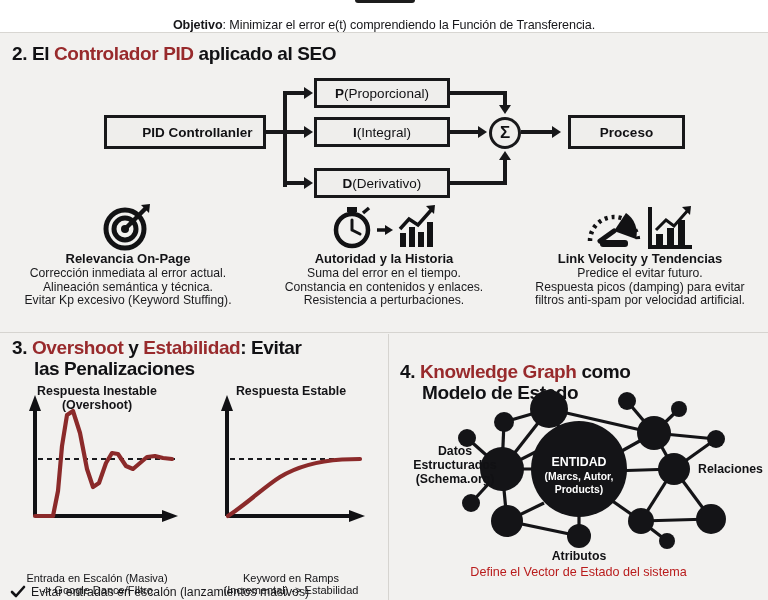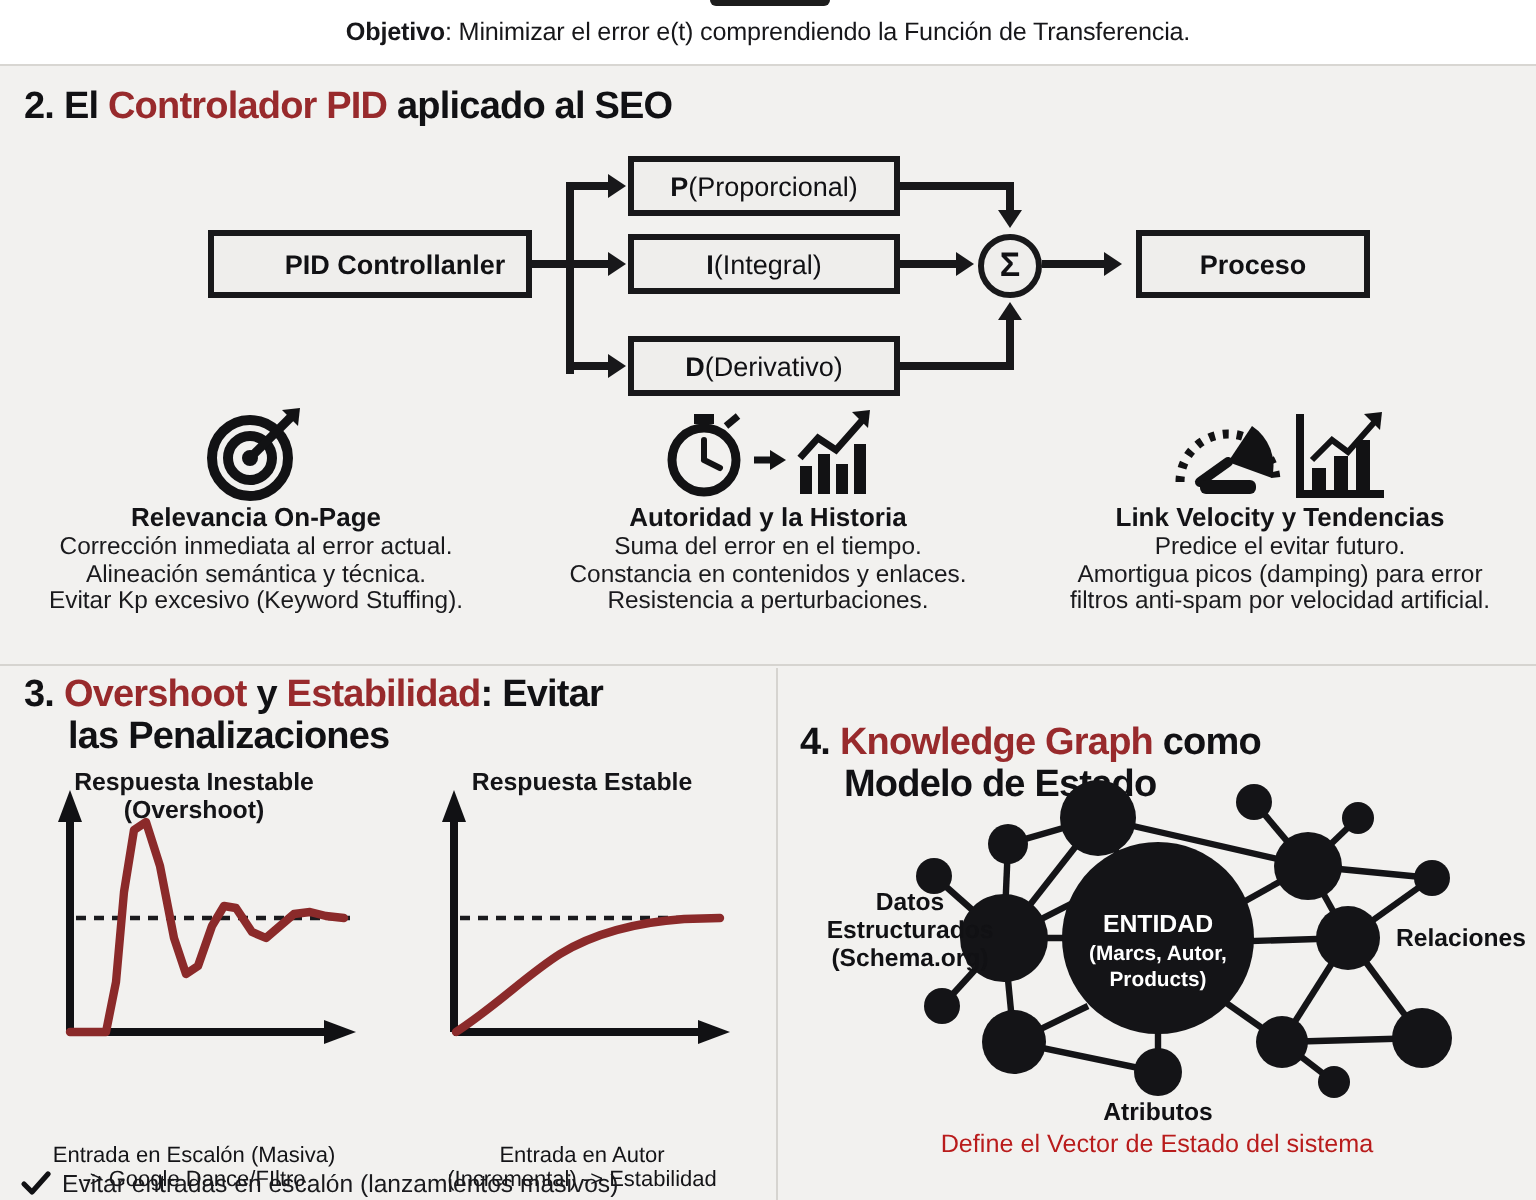--- a/index.html
+++ b/index.html
@@ -12,21 +12,21 @@
   #page {
     position: relative;
     width: 768px; height: 600px;
     background: #f2f1ef;
   }
 
   
   .top-strip {
     position: absolute; left: 0; top: 0; width: 768px; height: 32px;
     background: #ffffff;
-    display: flex; align-items: center; justify-content: center;
+    display: flex; align-items: flex-end; justify-content: center;
   }
   .top-cut {
     position: absolute; left: 355px; top: -9px; width: 60px; height: 12px;
     background: #1d1d1d; border-radius: 3px;
   }
   .objective {
     font-size: 12.6px; color: #17171a; white-space: nowrap; letter-spacing: -0.1px;
   }
   .objective b { font-weight: bold; }
   .hr-top {
@@ -233,21 +233,21 @@
             <rect x="70" y="31" width="7" height="11" fill="#121214"></rect>
             <rect x="81" y="25" width="7" height="17" fill="#121214"></rect>
             <rect x="92" y="17" width="7" height="25" fill="#121214"></rect>
             <path d="M70 27 L80 17 L88 23 L103 6" stroke="#121214" stroke-width="3" fill="none"></path>
             <path d="M96 4 L105 3 L104 12 Z" fill="#121214"></path>
           </svg>
         </div>
         <div class="feat-h">Link Velocity y Tendencias</div>
         <div class="feat-p">
           <div>Predice el evitar futuro.</div>
-          <div>Amortigua picos (damping) para error</div>
+          <div>Respuesta picos (damping) para evitar</div>
           <div>filtros anti-spam por velocidad artificial.</div>
         </div>
       </div>
 
     </div>
   </div>
 
   <div class="hr-mid"></div>
   <div class="vr-mid"></div>
 
@@ -284,21 +284,21 @@
         </div>
         <svg class="chart-svg" style="top:6px; left:8px;" width="180" height="150" viewBox="0 0 180 150">
           <path d="M25 12 L25 125" stroke="#111114" stroke-width="4"></path>
           <path d="M19 20 L25 4 L31 20 Z" fill="#111114"></path>
           <path d="M25 125 L155 125" stroke="#111114" stroke-width="4"></path>
           <path d="M147 119 L163 125 L147 131 Z" fill="#111114"></path>
           <line x1="28" y1="68" x2="160" y2="68" stroke="#1b1b1e" stroke-width="2.2" stroke-dasharray="5 4"></line>
           <path d="M26 125 C46 112, 62 96, 78 86 C96 75, 118 70, 140 68.5 L158 68" fill="none" stroke="#8b2a2a" stroke-width="4.2" stroke-linecap="round"></path>
         </svg>
         <div class="chart-foot">
-          <div>Entrada en Autor</div>
+          <div>Keyword en Ramps</div>
           <div>(Incremental) -&gt; Estabilidad</div>
         </div>
       </div>
 
     </div>
 
     <div class="sec3-note">
       <svg width="16" height="14" viewBox="0 0 16 14">
         <path d="M2 7 L6 11 L14 2" fill="none" stroke="#111114" stroke-width="2.6" stroke-linecap="round" stroke-linejoin="round"></path>
       </svg>

